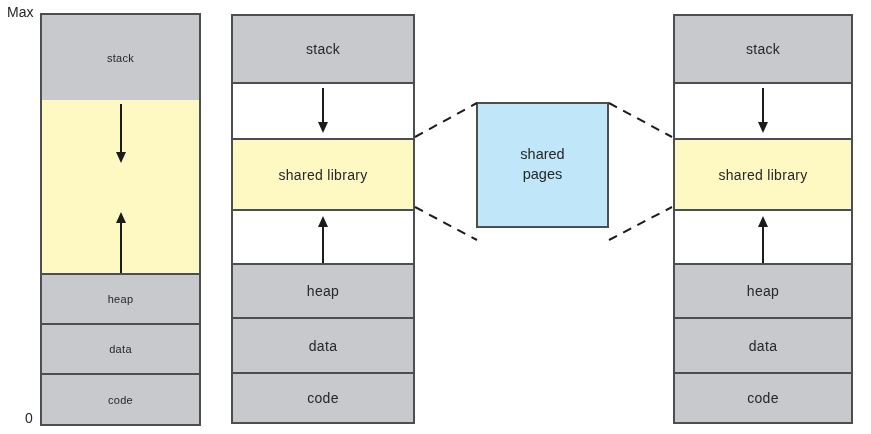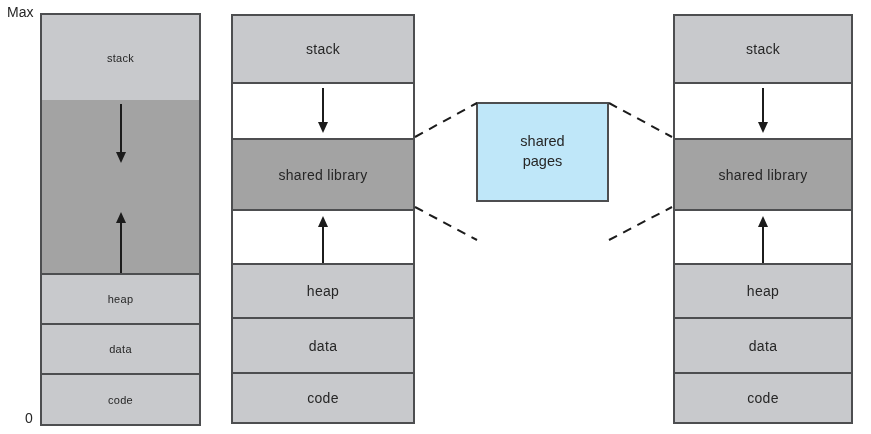--- a/index.html
+++ b/index.html
@@ -38,21 +38,21 @@
   .seg {
     position: relative;
     box-sizing: border-box;
     display: flex;
     align-items: center;
     justify-content: center;
     flex: 0 0 auto;
   }
   .seg.bt { border-top: 2px solid #4d4e50; }
   .seg.gray { background: #c8c9cc; }
-  .seg.blue { background: #a3a3a3; }
+  .seg.blue { background: #fef9c3; }
   .seg.white { background: #ffffff; }
   .seg span { font-size: 14px; letter-spacing: 0.3px; }
   .column.left .seg span { font-size: 11px; }
 
   
   .arr {
     position: absolute;
     left: 50%;
     width: 2px;
     margin-left: -1px;
@@ -77,21 +77,21 @@
     border-left: 5px solid transparent;
     border-right: 5px solid transparent;
     border-bottom: 11px solid #1c1c1c;
   }
 
   .shared-pages {
     position: absolute;
     left: 476px;
     top: 102px;
     width: 133px;
-    height: 100px;
+    height: 126px;
     box-sizing: border-box;
     background: #bfe7f9;
     border: 2px solid #4d4e50;
     display: flex;
     align-items: center;
     justify-content: center;
     text-align: center;
   }
   .shared-pages span {
     font-size: 14.5px;

